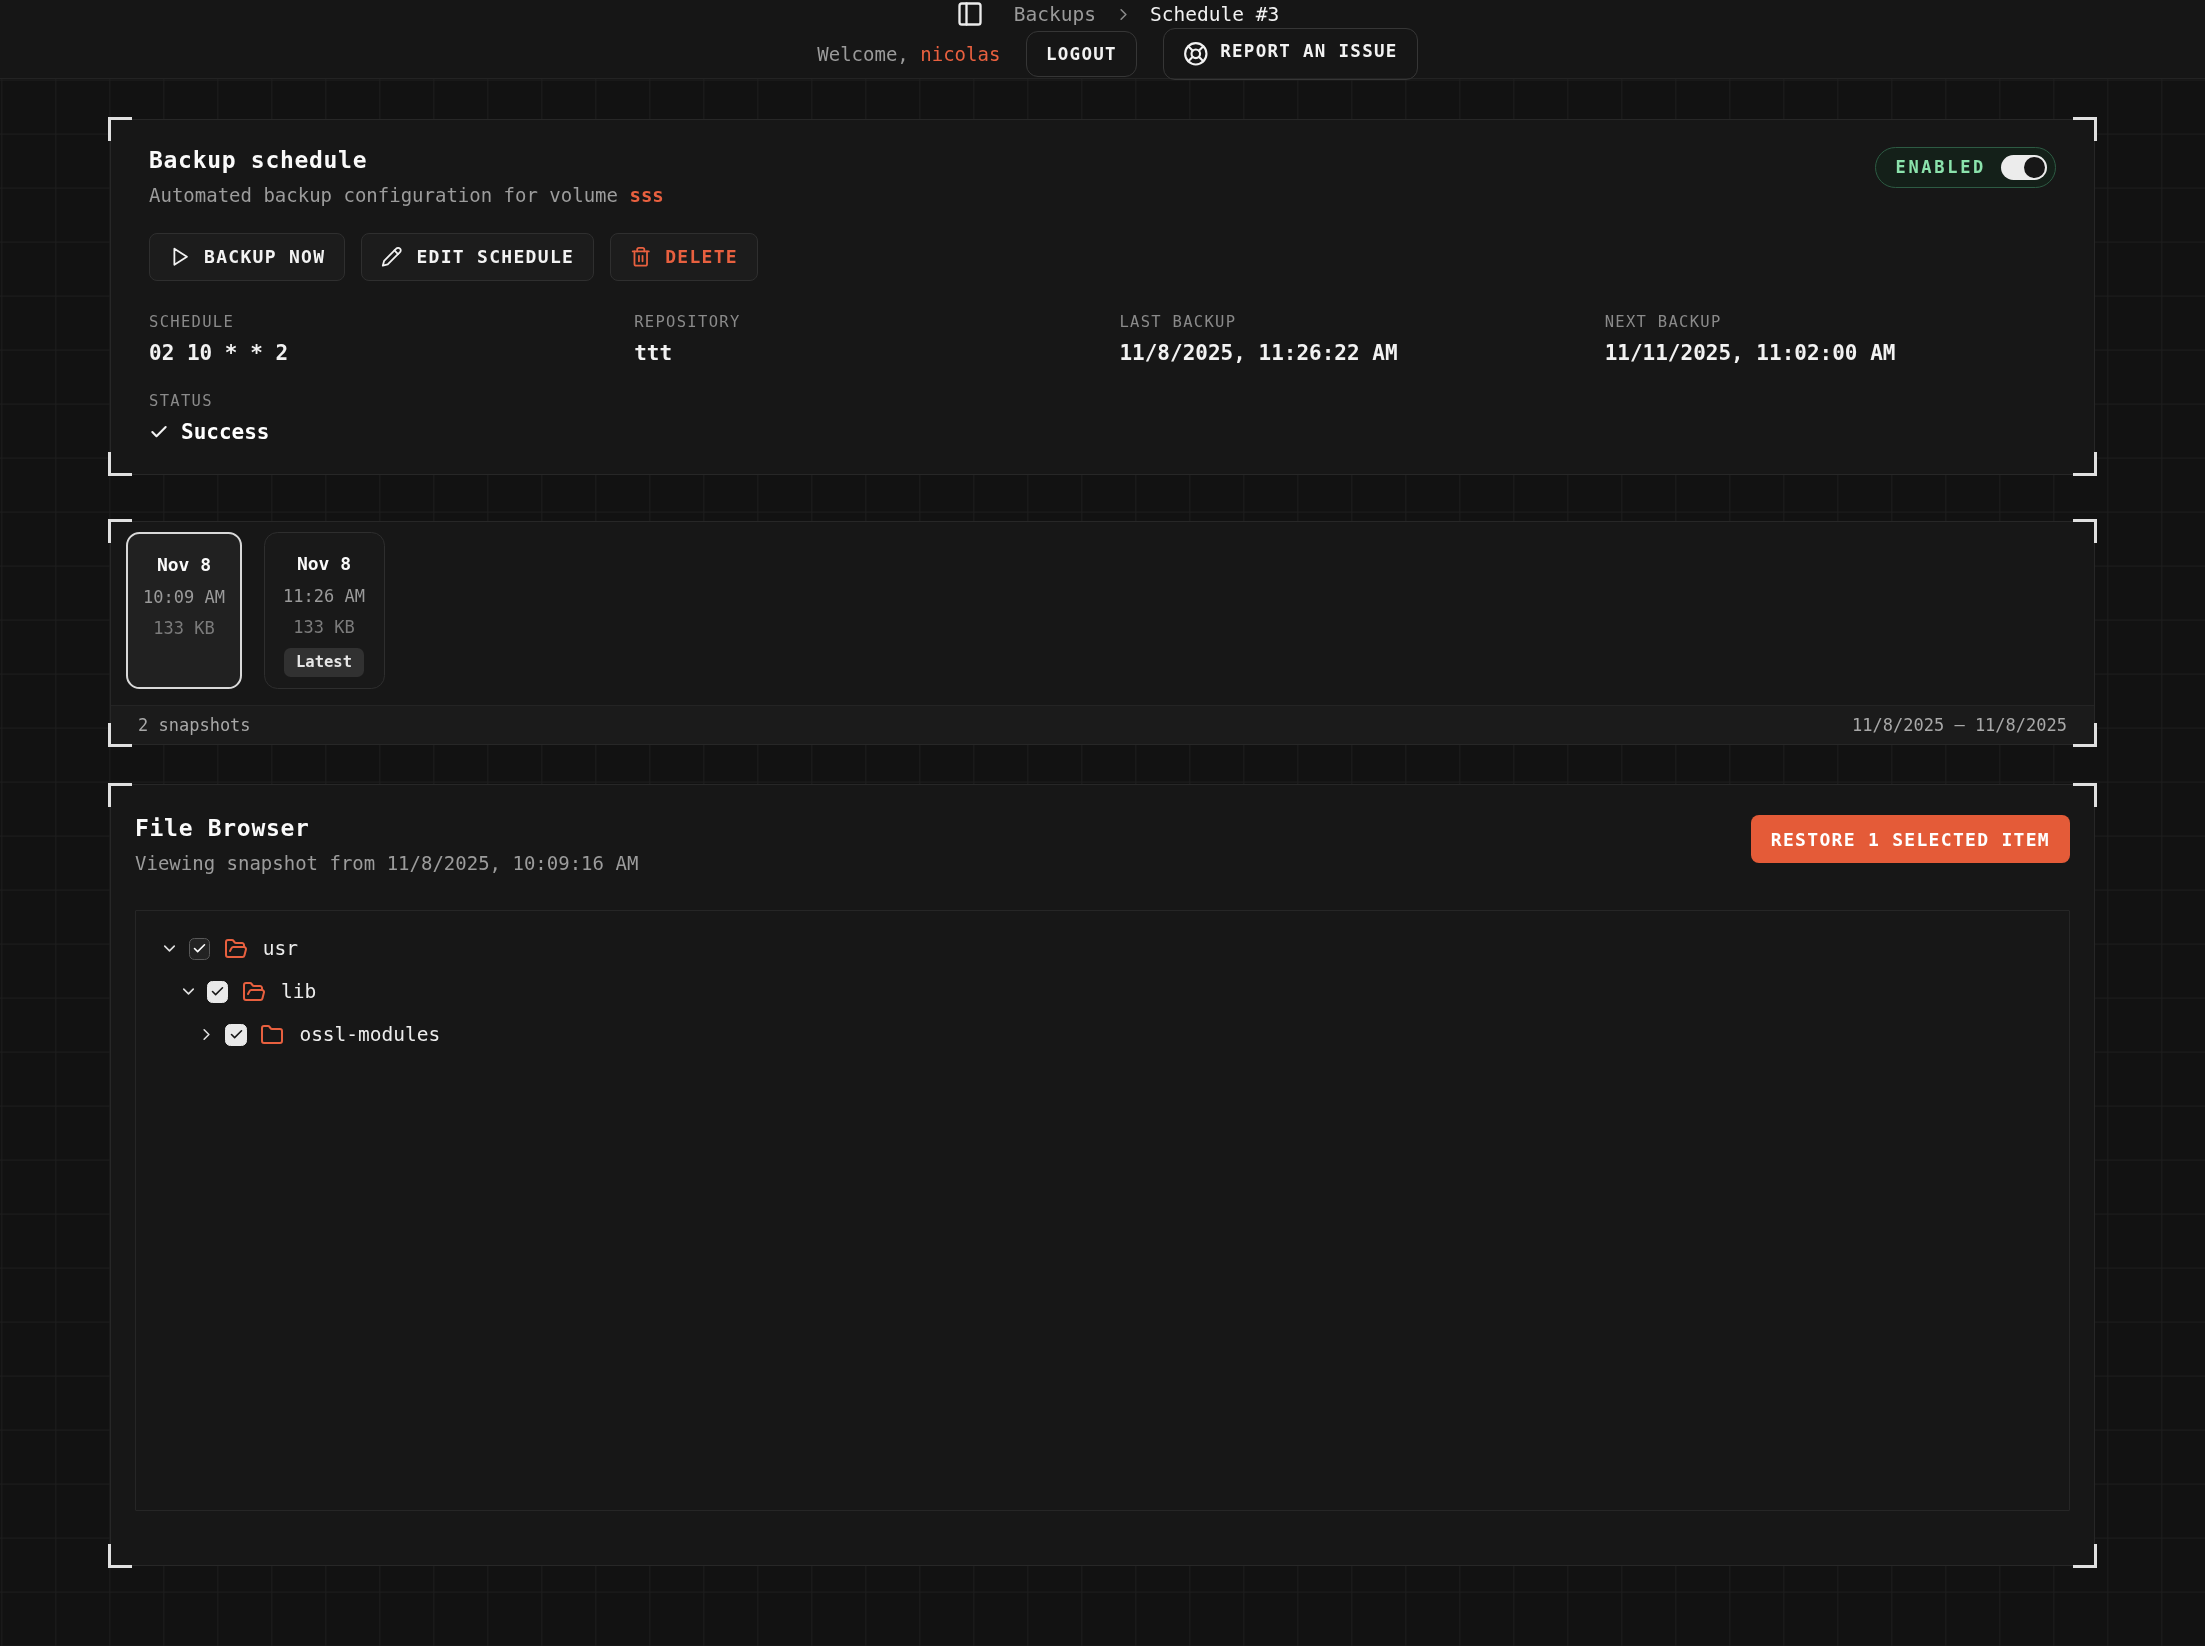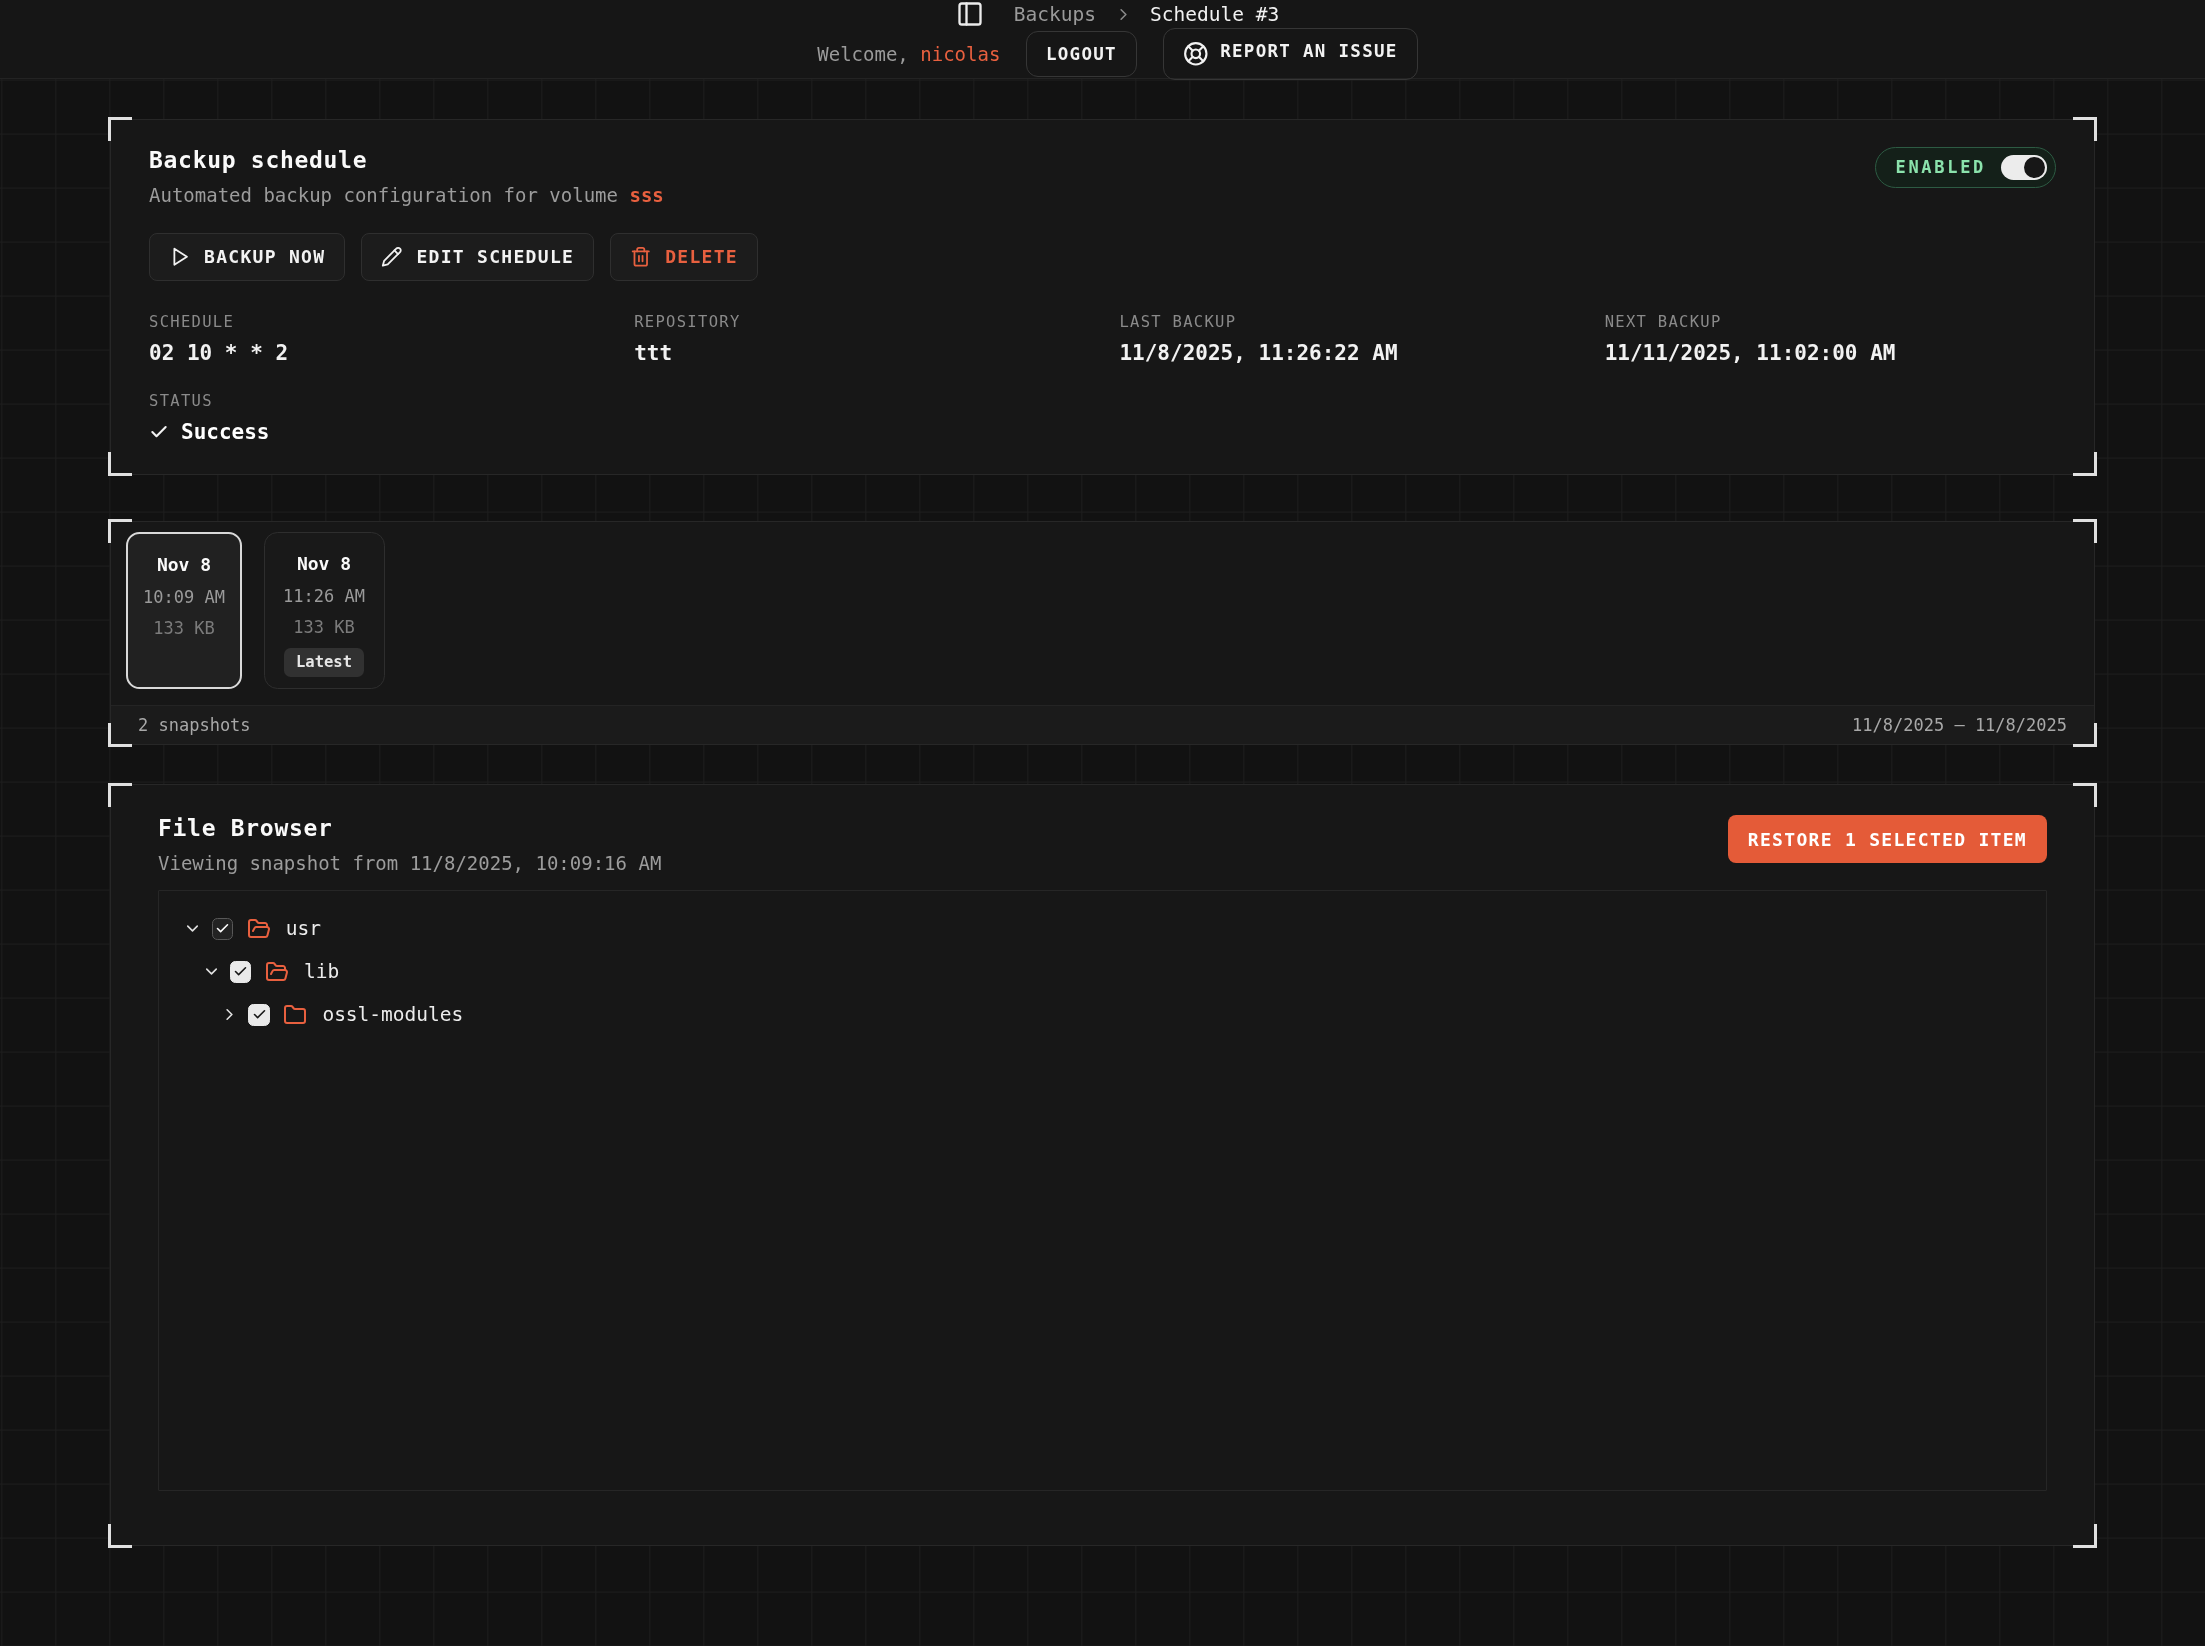--- a/index.html
+++ b/index.html
@@ -98,29 +98,29 @@
     margin-top:10.8px; background:#313131; color:#e6e6e6;
     font-size:15.5px; font-weight:bold; padding:5.4px 12px; border-radius:6.7px;
   }
   .snap-footer {
     border-top:1.3px solid #242424; background:#1b1b1b; height:39px;
     display:flex; align-items:center; justify-content:space-between;
     padding:0 27px; font-size:17px; color:#a8a8a8;
   }
 
   
-  .panel-files { margin-top:39px; padding:30px 47px 54px; }
+  .panel-files { margin-top:39px; padding:30px 24px 54px; }
   .fb-head { display:flex; justify-content:space-between; align-items:flex-start; }
   .restore-btn {
     background:#e45b38; border:none; border-radius:8px; color:#ffffff;
     font-family:inherit; font-weight:bold; font-size:18px; letter-spacing:1.3px;
     padding:13.5px 20px; cursor:pointer;
   }
   .tree {
-    margin-top:16px; height:601px; border:1.3px solid #262626; border-radius:1px;
+    margin-top:36px; height:601px; border:1.3px solid #262626; border-radius:1px;
     padding:16px 15px;
   }
   .tree-row { display:flex; align-items:center; height:43px; font-size:19.5px; cursor:pointer; }
   .tree-row .twisty { color:#e0e0e0; margin-right:9.4px; }
   .checkbox {
     width:21.5px; height:21.5px; border-radius:5.4px; margin-right:13.5px;
     display:flex; align-items:center; justify-content:center; cursor:pointer;
   }
   .checkbox.partial { background:#232323; border:1.3px solid #585858; color:#ffffff; }
   .checkbox.checked { background:#e9e9e9; border:1.3px solid #e9e9e9; color:#161616; }

